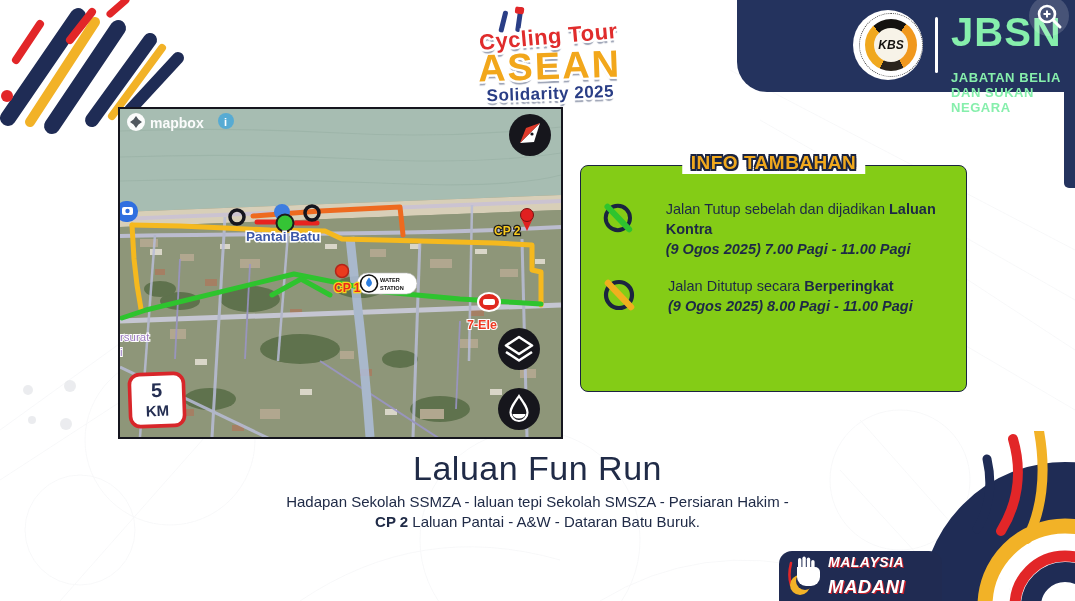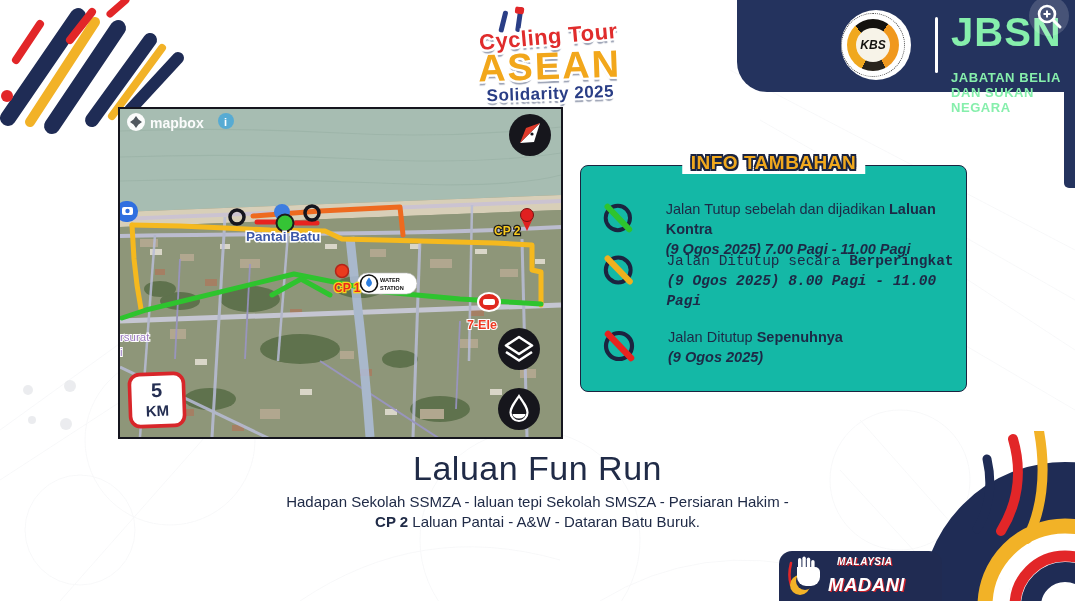--- a/index.html
+++ b/index.html
@@ -11,22 +11,22 @@
   
   .watermark{left:0;top:0;z-index:0;opacity:.6;}
   .corner-art-tl{left:0;top:0;z-index:1;}
   .corner-art-br{right:0;bottom:0;z-index:1;}
 
   
   .org-banner{left:737px;top:0;width:338px;height:92px;background:#24335e;
               border-radius:0 0 0 30px;z-index:2;}
   .right-strip{right:0;top:0;width:11px;height:188px;background:#24335e;z-index:1;
                border-radius:0 0 0 5px;}
-  .kbs-logo{left:104px;top:10px;width:70px;height:70px;border-radius:50%;background:#fff;
-            display:flex;align-items:center;justify-content:flex-start;}
+  .kbs-logo{left:116px;top:10px;width:70px;height:70px;border-radius:50%;background:#fff;
+            display:flex;align-items:center;justify-content:flex-end;}
   .kbs-ring{width:62px;height:62px;border-radius:50%;border:1px dotted #444;
             display:flex;align-items:center;justify-content:center;}
   .kbs-inner{width:52px;height:52px;border-radius:50%;
              background:conic-gradient(#14120f 0 10%,#f0981e 10% 42%,#2a241c 42% 57%,#f0a81e 57% 88%,#14120f 88% 100%);
              display:flex;align-items:center;justify-content:center;}
   .kbs-core{width:34px;height:34px;border-radius:50%;background:#f7f3e8;color:#14120f;
             font-weight:bold;font-style:italic;font-size:12px;display:flex;align-items:center;justify-content:center;}
   .org-divider{left:198px;top:17px;width:3px;height:56px;background:#fff;border-radius:2px;}
   .jbsn{left:214px;top:10px;color:#86efac;}
   .jbsn-title{font-size:40px;font-weight:bold;letter-spacing:1px;line-height:44px;}
@@ -45,21 +45,21 @@
   .logo-line1{margin-top:18px;font-size:22px;font-weight:bold;color:#e02c2c;
               letter-spacing:.5px;transform:rotate(-3deg);}
   .logo-line2{margin-top:-5px;font-size:38px;font-weight:bold;color:#f2a71b;letter-spacing:2px;}
   .logo-line3{margin-top:-4px;font-size:17px;font-weight:bold;color:#2a3e86;letter-spacing:.5px;}
 
   
   .map{left:118px;top:107px;width:445px;height:332px;border:2px solid #15151e;
        box-sizing:border-box;background:#8e9679;z-index:3;}
 
   
-  .info-panel{left:580px;top:165px;width:387px;height:227px;background:#14b8a6;
+  .info-panel{left:580px;top:165px;width:387px;height:227px;background:#84cc16;
               border:1.6px solid #1b2440;border-radius:8px;z-index:3;box-sizing:border-box;padding-left:32px;}
   .info-title{position:absolute;left:50%;top:-14px;transform:translateX(-50%);
               background:#fff;padding:0 9px;font-size:19px;font-weight:bold;color:#f0a81e;
               letter-spacing:.5px;white-space:nowrap;
               text-shadow:-1.6px -1.6px 0 #1b2440,-1.6px 1.6px 0 #1b2440,1.6px -1.6px 0 #1b2440,
                 1.6px 1.6px 0 #1b2440,0 -1.6px 0 #1b2440,0 1.6px 0 #1b2440,-1.6px 0 0 #1b2440,1.6px 0 0 #1b2440;}
   .info-item{position:absolute;left:20px;display:flex;align-items:flex-start;gap:31px;}
   .info-item .txt{font-size:14.5px;color:#1d2946;line-height:20px;margin-top:-1px;}
   .info-item .detail{font-style:italic;font-weight:bold;}
 
@@ -67,21 +67,21 @@
   .route-title{left:0;right:0;top:449px;text-align:center;font-size:34px;font-weight:normal;
                color:#202b47;letter-spacing:.5px;z-index:3;}
   .route-desc{left:150px;right:150px;top:492px;text-align:center;font-size:15px;
               line-height:19.5px;color:#202b47;z-index:3;}
 
   
   .madani{left:779px;top:551px;width:163px;height:50px;background:#202b52;
           border-radius:13px 13px 0 0;z-index:3;display:flex;align-items:center;padding-left:8px;box-sizing:border-box;}
   .madani-text{color:#fff;font-style:italic;font-weight:bold;line-height:1;margin-left:5px;
                text-shadow:1.3px 1.3px 0 #c9202a;}
-  .madani-top{font-size:10px;letter-spacing:.5px;margin-left:9px;}
+  .madani-top{font-size:14px;letter-spacing:.5px;}
   .madani-bottom{font-size:18.5px;letter-spacing:.5px;margin-top:9px;}
 </style>
 </head>
 <body>
 
 <div class="canvas">
 
   <svg class="abs watermark" width="1075" height="601" viewBox="0 0 1075 601">
     <g stroke="#c9ccd4" stroke-width="1" fill="none" opacity="0.22">
       <path d="M1075,250 L730,70"></path>
@@ -335,41 +335,31 @@
       <svg width="36" height="36" viewBox="0 0 36 36">
         <circle cx="18" cy="18" r="13" stroke="#1b2440" stroke-width="4.2" fill="none"></circle>
         <line x1="7" y1="6" x2="30" y2="30" stroke-width="6.5" stroke-linecap="round" stroke="#2ec42e"></line>
       </svg>
       <div class="txt">
         <div><span>Jalan Tutup sebelah dan dijadikan </span><b>Laluan Kontra</b></div>
         <div class="detail">(9 Ogos 2025) 7.00 Pagi - 11.00 Pagi</div>
       </div>
     </div>
 
-    <div class="info-item" style="top:86px;font-family:Liberation Mono, monospace;">
+    <div class="info-item" style="top:111px;">
       <svg width="36" height="36" viewBox="0 0 36 36">
         <circle cx="18" cy="18" r="13" stroke="#1b2440" stroke-width="4.2" fill="none"></circle>
         <line x1="7" y1="6" x2="30" y2="30" stroke-width="6.5" stroke-linecap="round" stroke="#f0b01e"></line>
       </svg>
       <div class="txt">
         <div><span>Jalan Ditutup secara </span><b>Berperingkat</b></div>
         <div class="detail">(9 Ogos 2025) 8.00 Pagi - 11.00 Pagi</div>
       </div>
     </div>
 
-    <div class="info-item" style="top:162px;">
-      <svg width="36" height="36" viewBox="0 0 36 36">
-        <circle cx="18" cy="18" r="13" stroke="#1b2440" stroke-width="4.2" fill="none"></circle>
-        <line x1="7" y1="6" x2="30" y2="30" stroke-width="6.5" stroke-linecap="round" stroke="#e8231f"></line>
-      </svg>
-      <div class="txt">
-        <div><span>Jalan Ditutup </span><b>Sepenuhnya</b></div>
-        <div class="detail">(9 Ogos 2025)</div>
-      </div>
-    </div>
   </div>
 
   <div class="abs route-title">Laluan Fun Run</div>
   <div class="abs route-desc">
     <div>Hadapan Sekolah SSMZA - laluan tepi Sekolah SMSZA - Persiaran Hakim -</div>
     <div><b>CP 2</b><span> Laluan Pantai - A&amp;W - Dataran Batu Buruk.</span></div>
   </div>
 
   <div class="abs madani">
     <svg width="36" height="42" viewBox="0 0 36 42">

